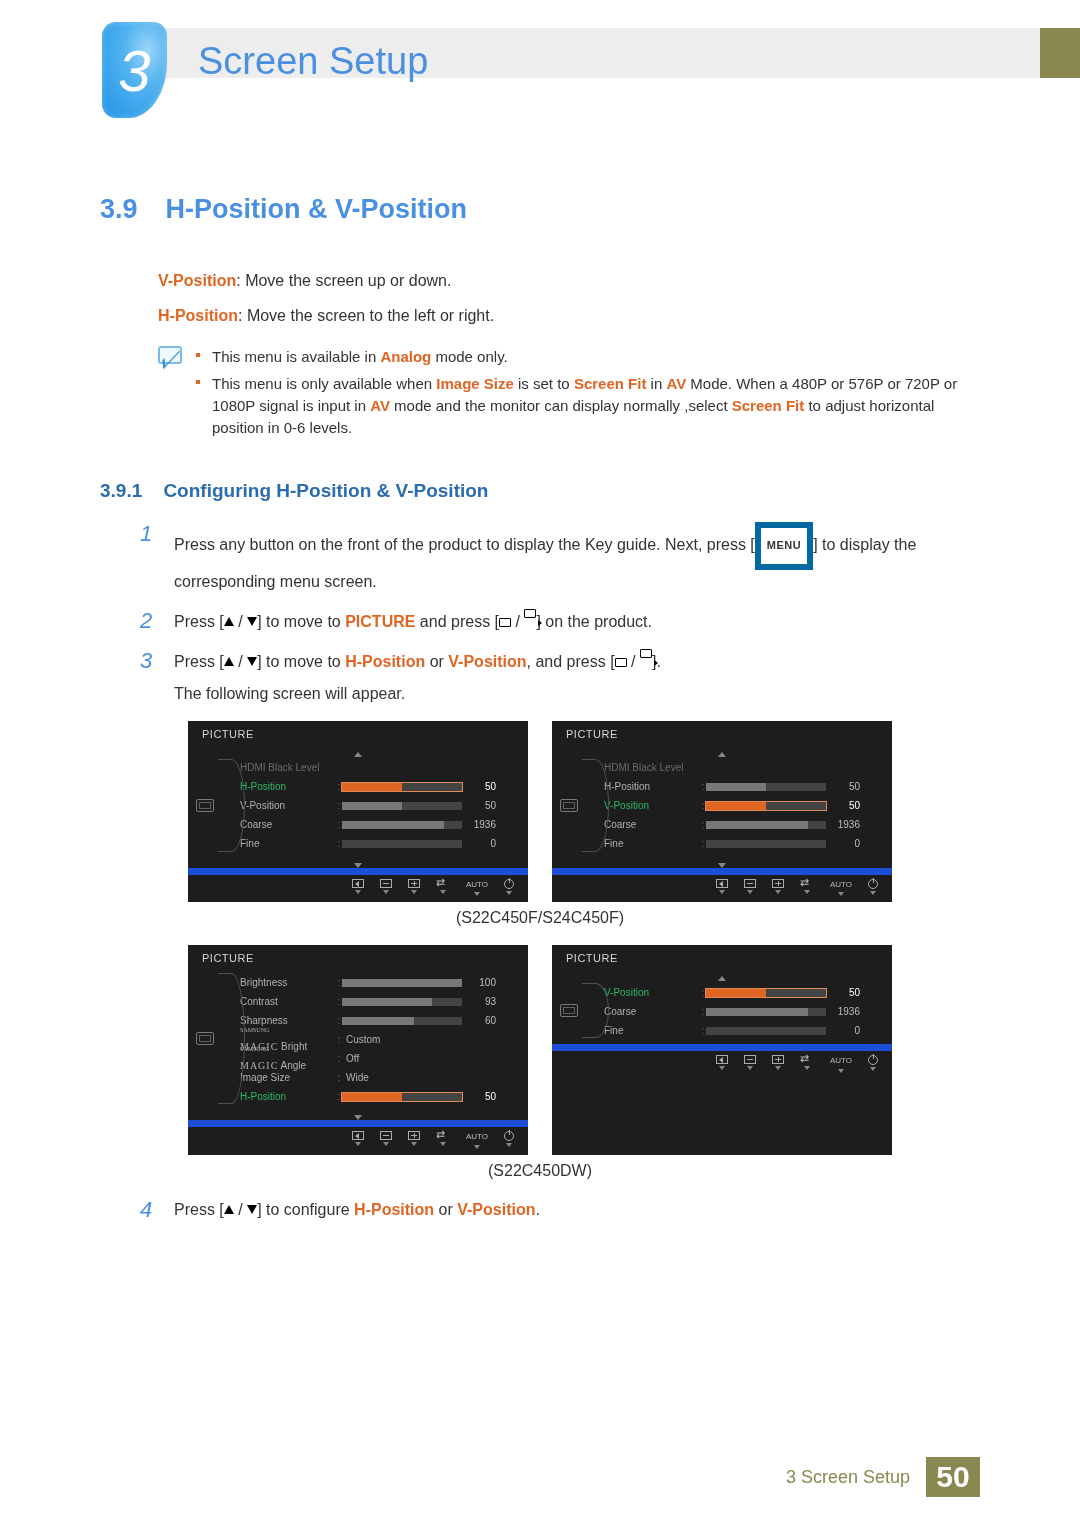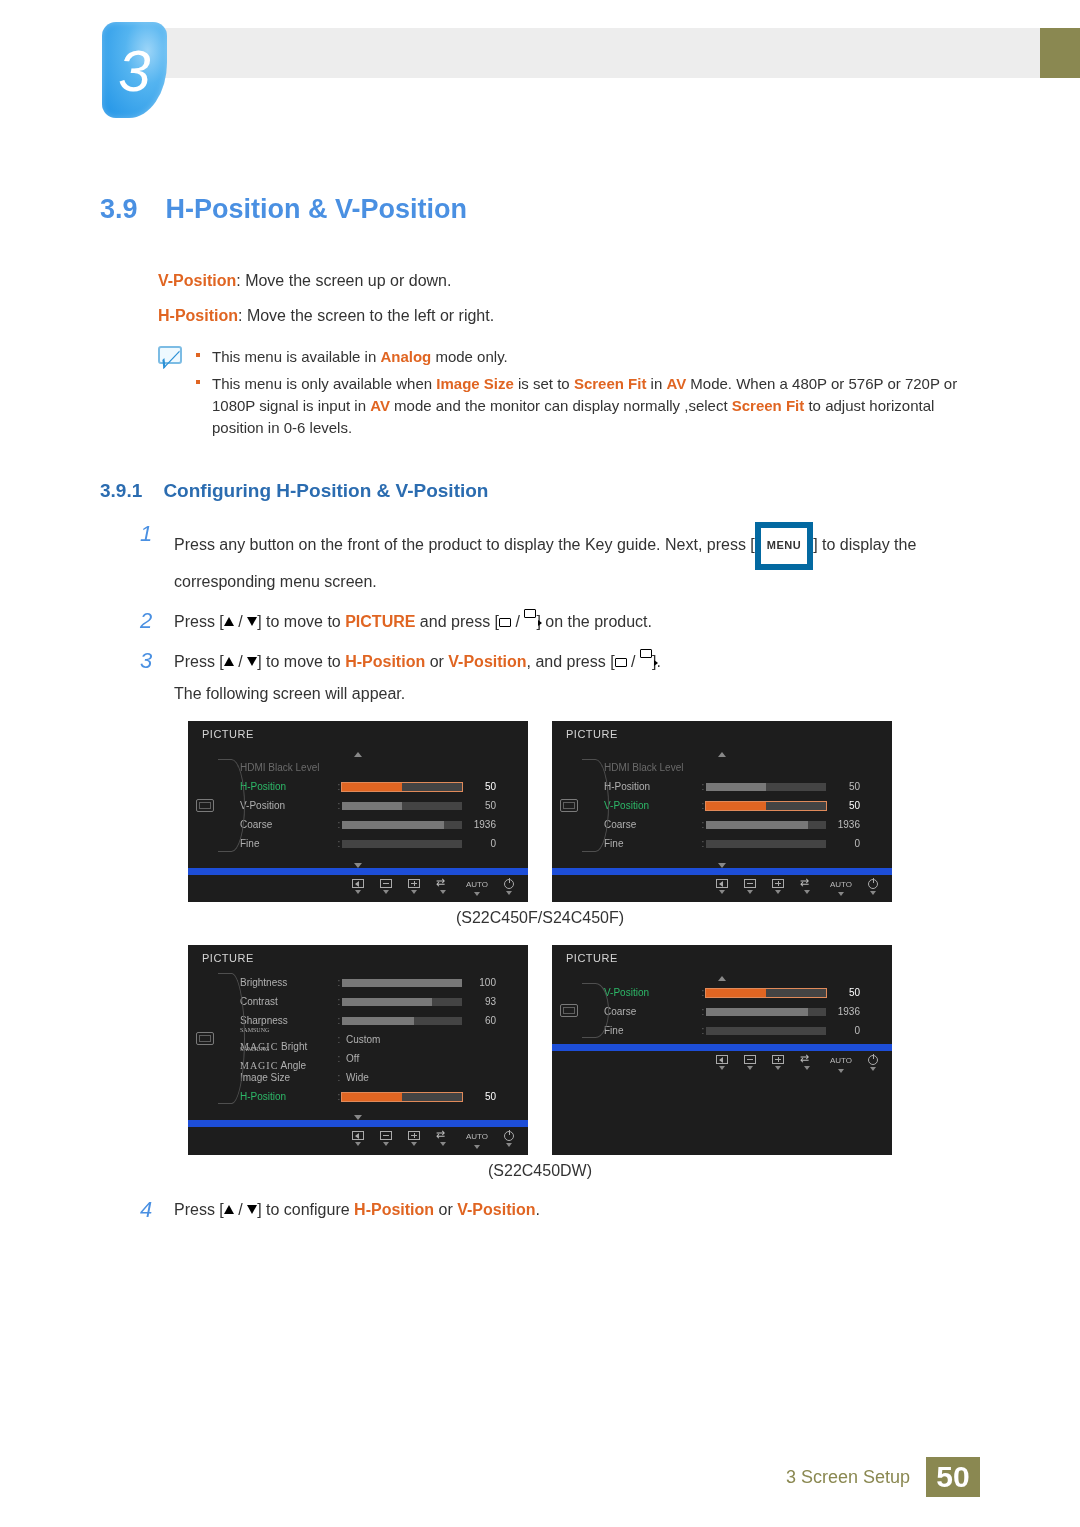--- a/index.html
+++ b/index.html
@@ -359,20 +359,21 @@
 </style>
 </head>
 <body>
 
 <div class="page">
 
   <div class="banner-stripe"></div>
   <div class="chapter-tab">
     <span>3</span>
   </div>
+  <div class="chapter-title">Screen Setup</div>
 
   <div class="content">
 
     <h2 class="section-title">
       <span class="section-num">3.9</span>
       <span>H-Position &amp; V-Position</span>
     </h2>
 
     <div class="indent1">
       <span class="orange">V-Position</span><span>: Move the screen up or down.</span>

